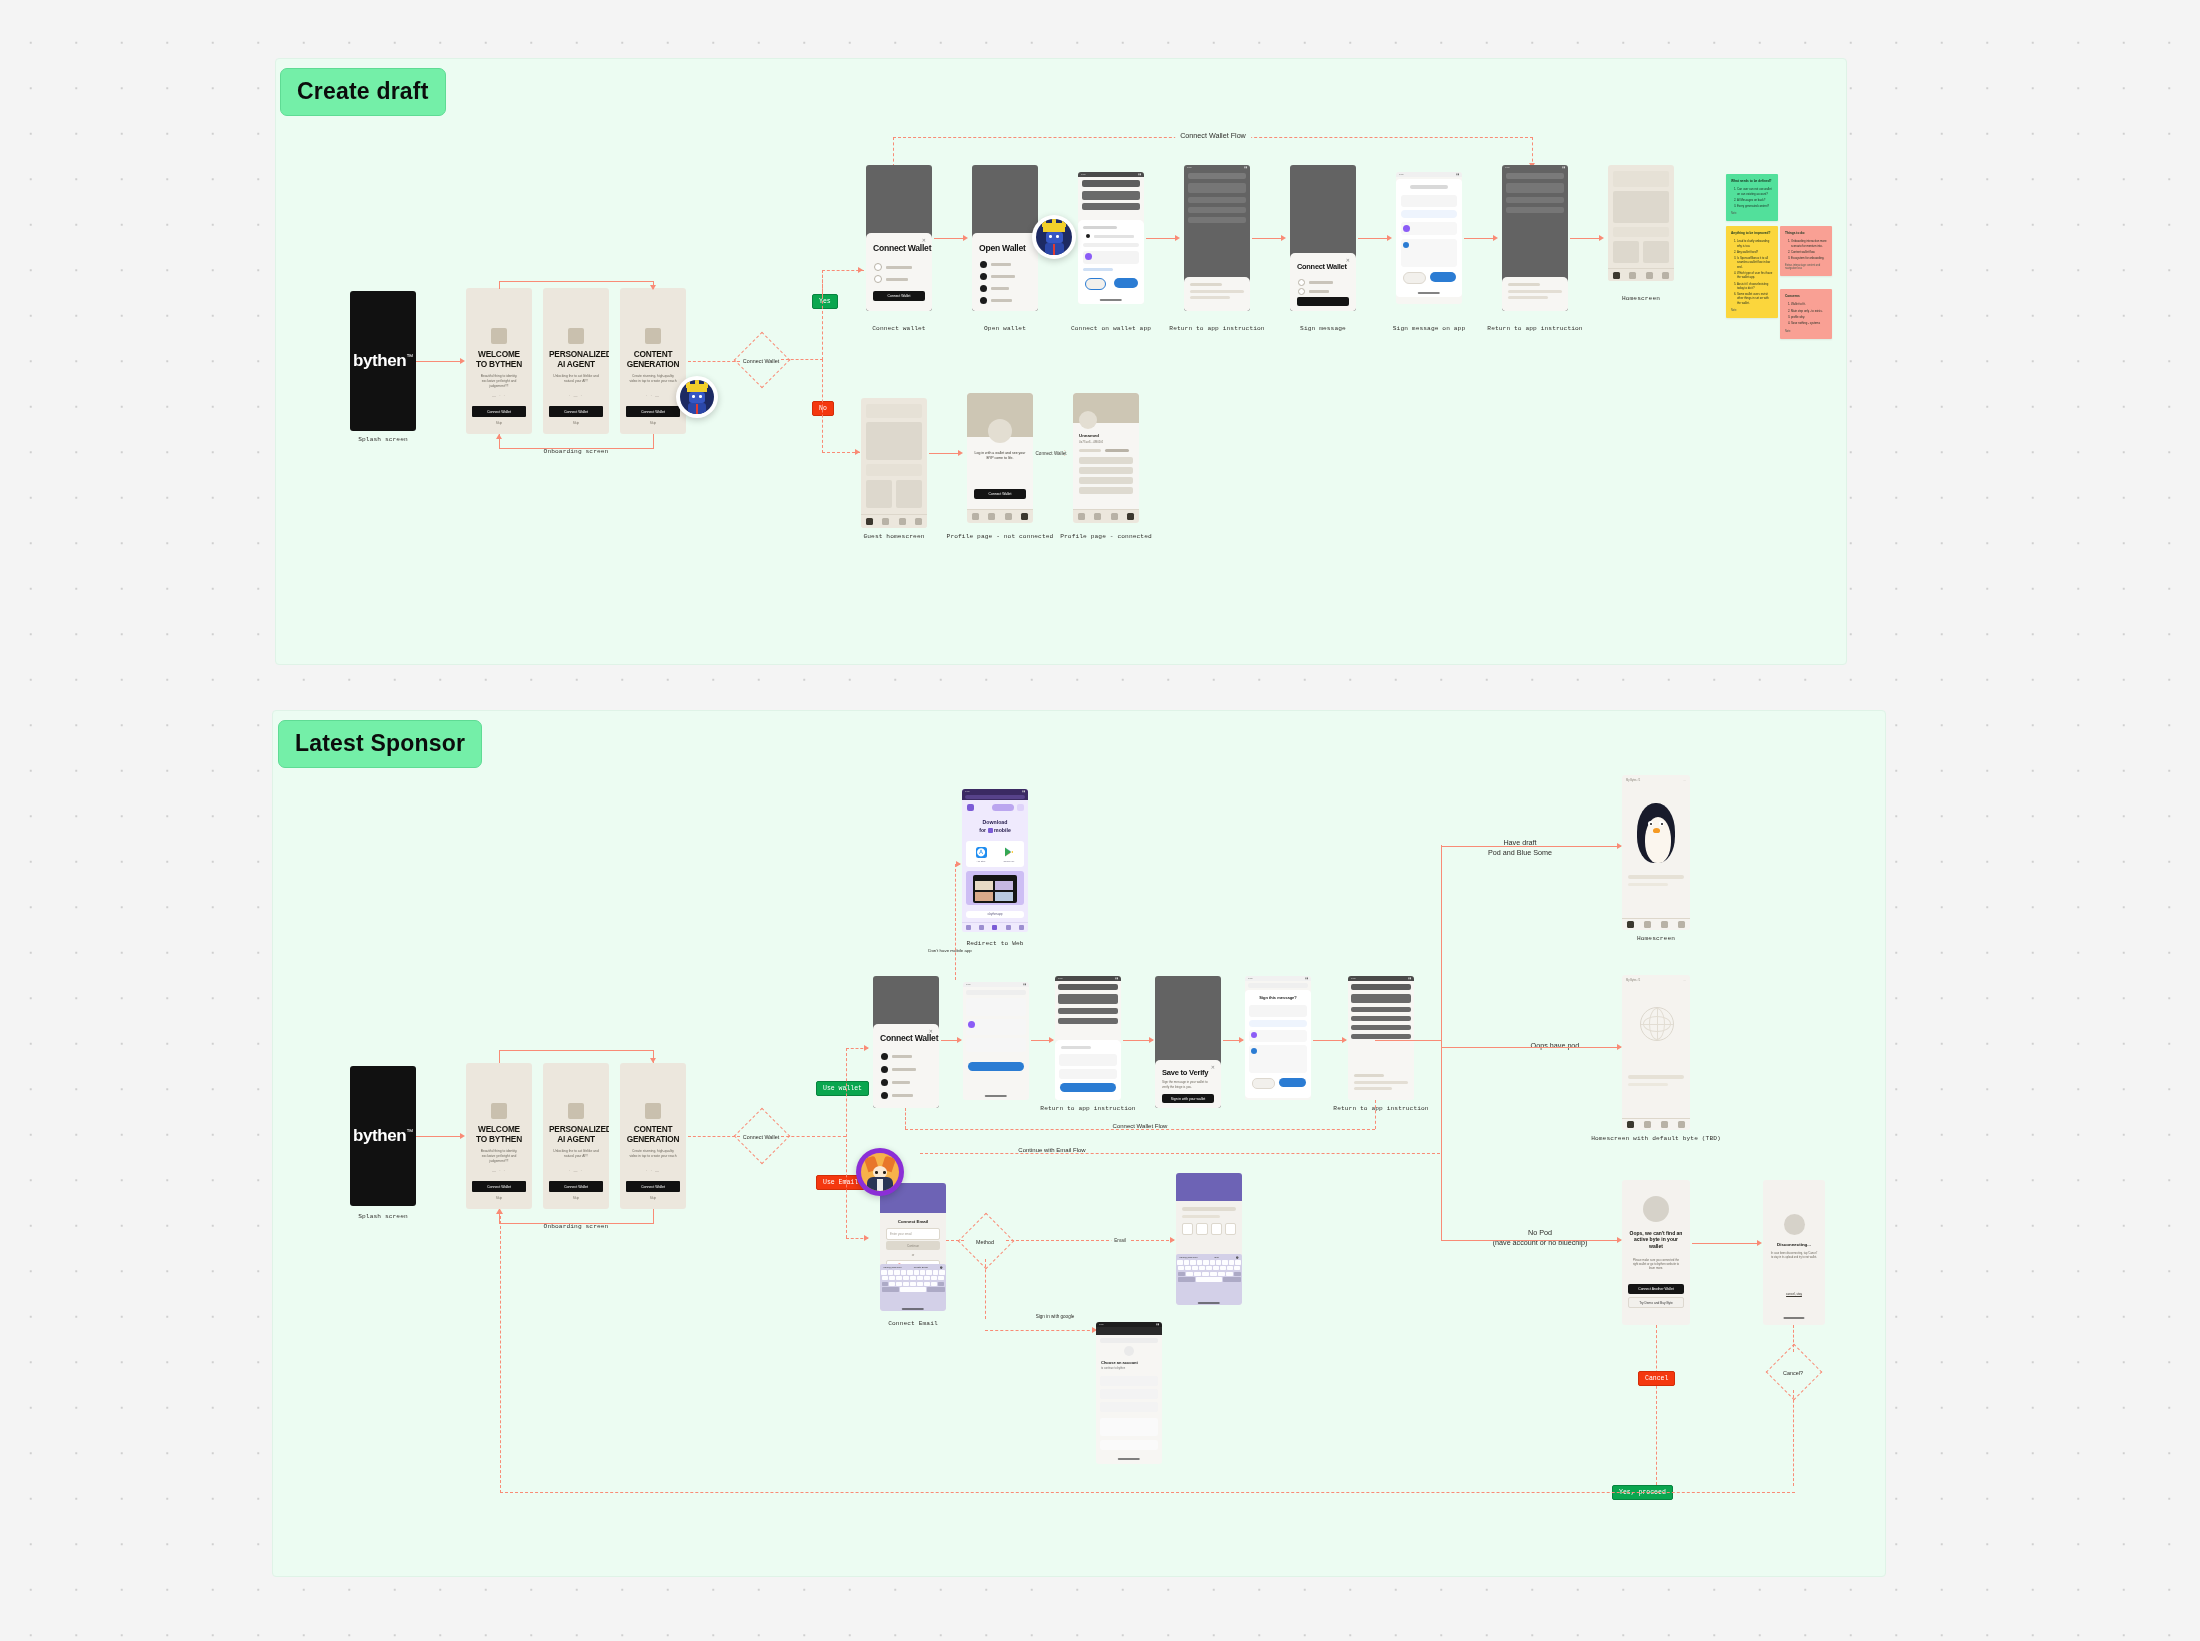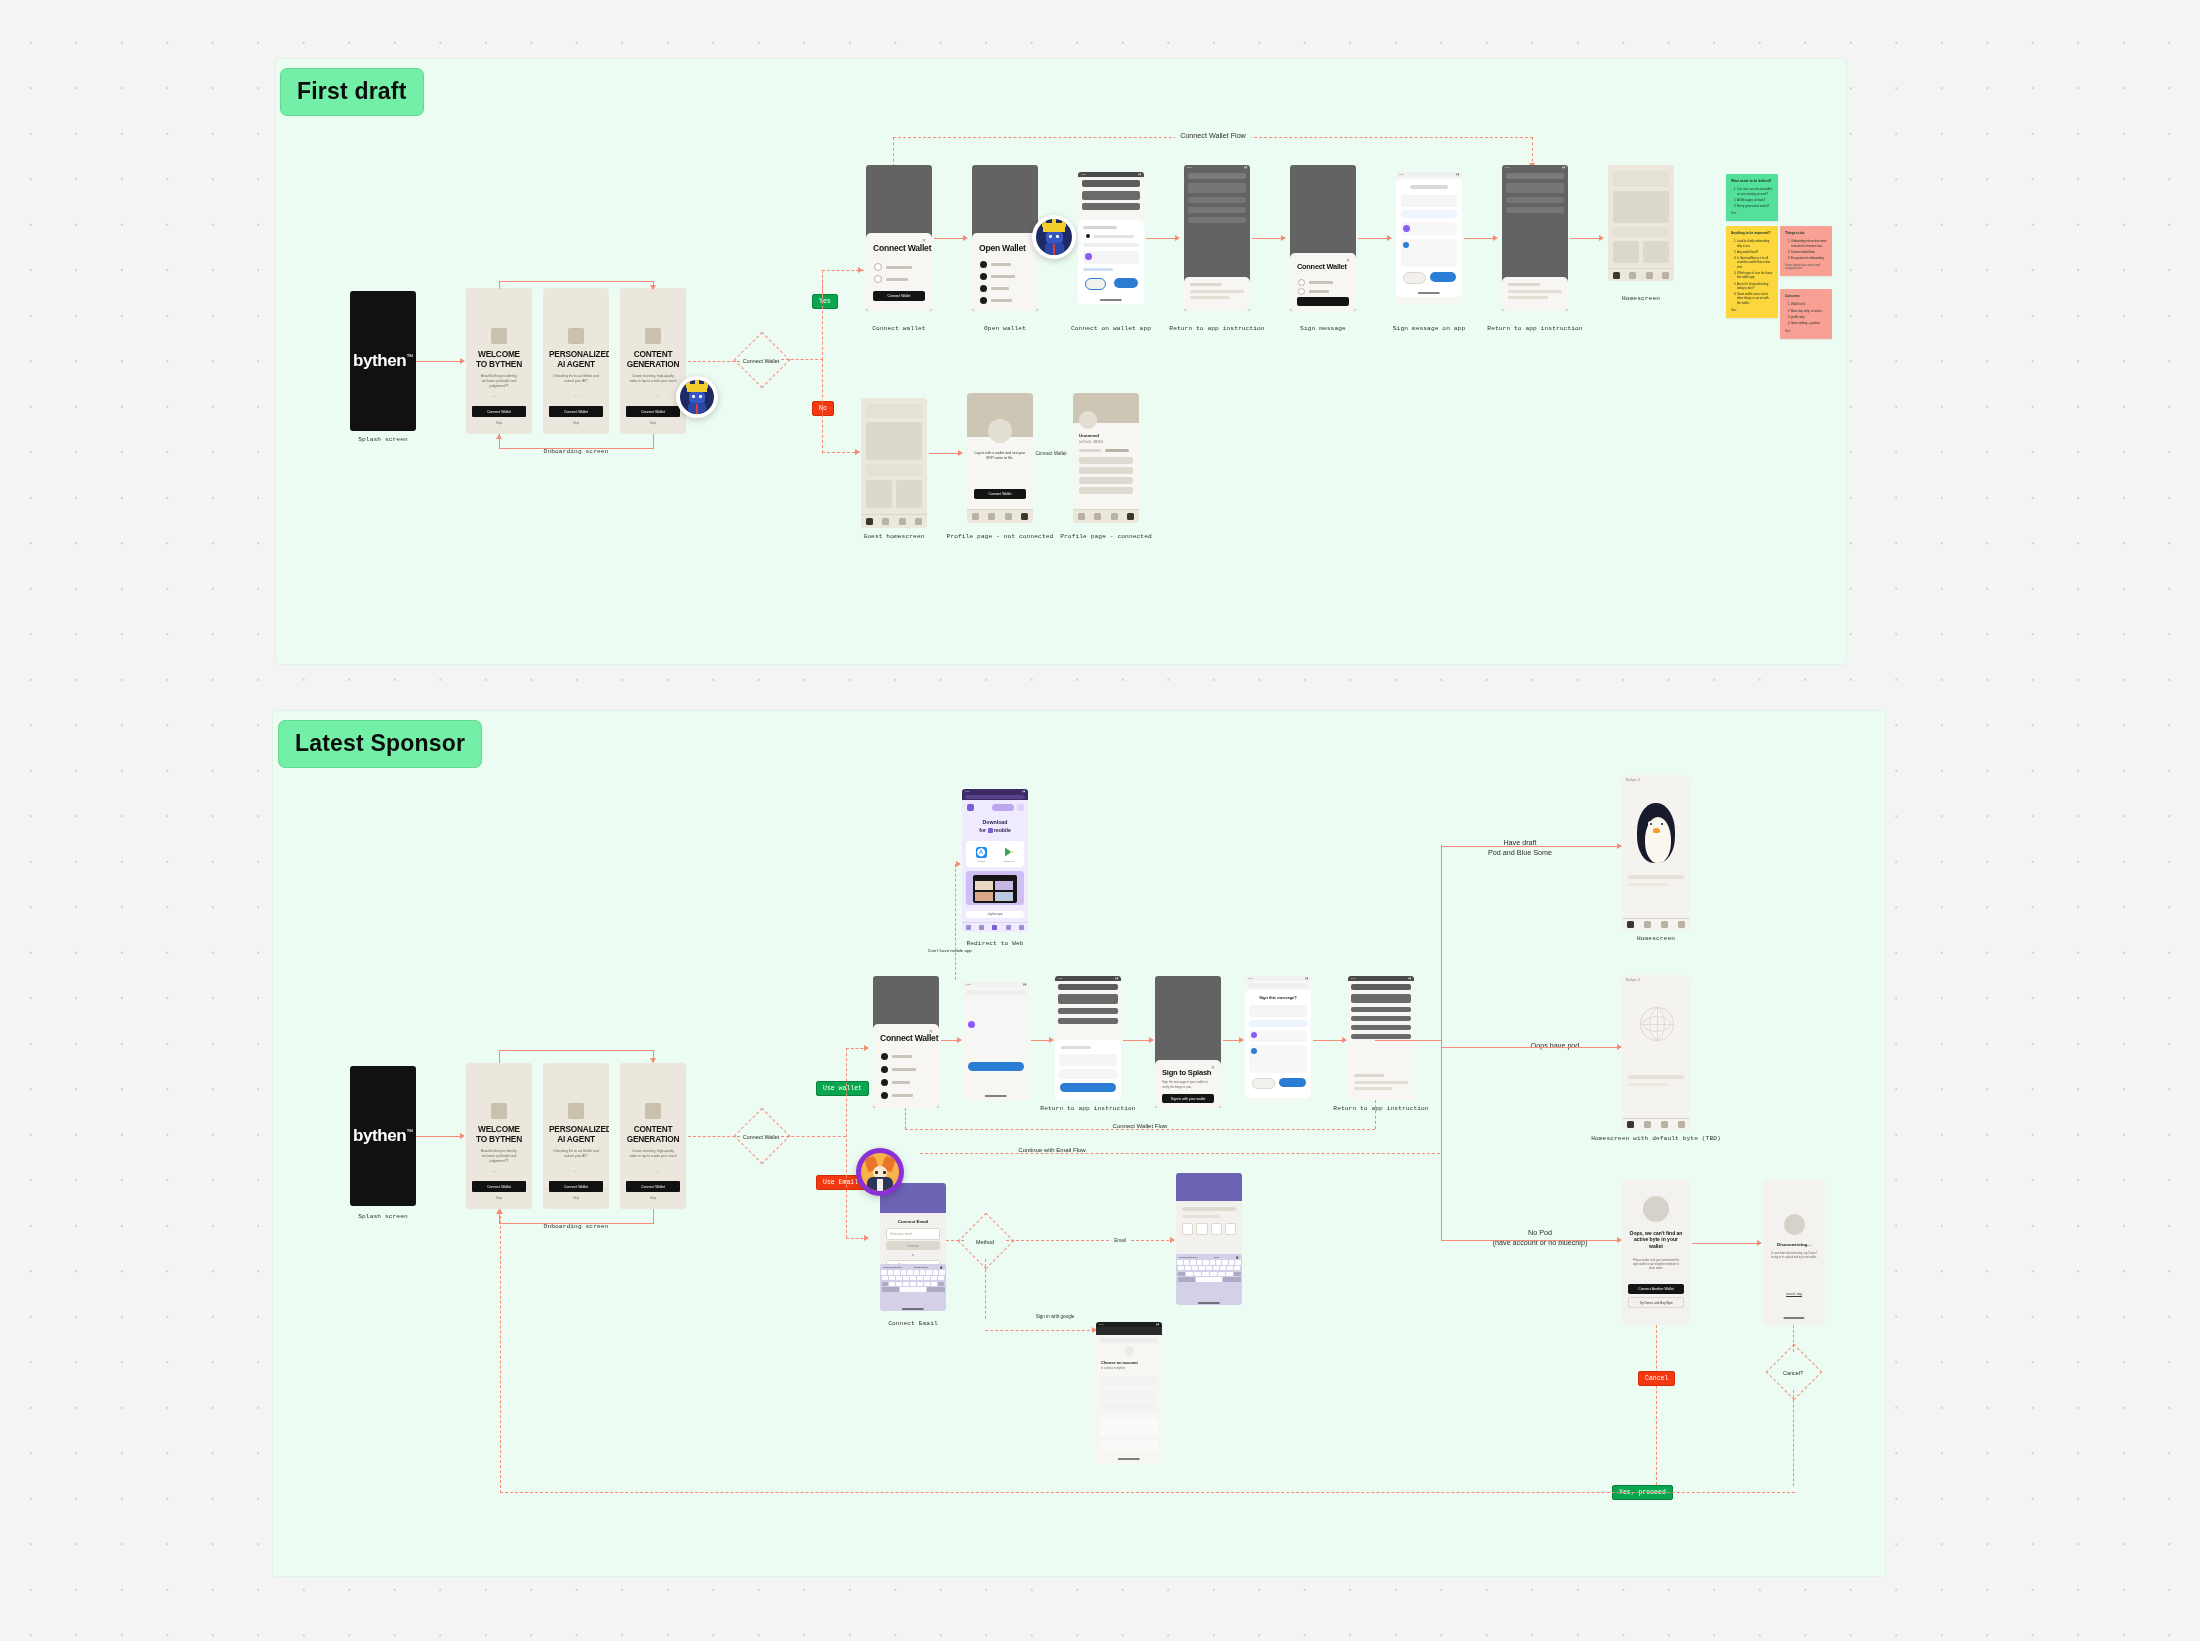--- a/index.html
+++ b/index.html
@@ -128,21 +128,21 @@
   .mini-lbl{font-size:2.4px;color:#6d6a80;}
   .statusbar{position:absolute;left:0;right:0;top:0;height:5px;display:flex;align-items:center;
        justify-content:space-between;padding:0 3px;font-size:2.4px;color:#e7e7e7;}
   .hand{position:absolute;left:50%;transform:translateX(-50%);height:1.6px;width:34%;
        background:#1d1d1d;border-radius:2px;opacity:.55;}
 </style>
 </head>
 <body>
 
 <div class="board" style="left:275px;top:58px;width:1570px;height:605px;"></div>
-<div class="board-title" style="left:280px;top:68px;">First draft</div>
+<div class="board-title" style="left:280px;top:68px;">Create draft</div>
 
 <div class="ph dark" style="left:350px;top:291px;width:66px;height:140px;">
   <div class="splash-logo">
     <span>bythen</span><sup>™</sup>
   </div>
 </div>
 <div class="cap" style="left:383px;top:436px;">Splash screen</div>
 
 <div class="ph" style="left:466px;top:288px;width:66px;height:146px;">
   <div class="ob-sq" style="top:40px;"></div>
@@ -664,21 +664,21 @@
     <div class="bar" style="left:6px;top:6px;width:30px;height:3px;background:#ddd;"></div>
     <div class="bar" style="left:4px;top:14px;right:4px;height:12px;background:#f5f5f5;border-radius:3px;"></div>
     <div class="bar" style="left:4px;top:29px;right:4px;height:10px;background:#f5f5f5;border-radius:3px;"></div>
     <div class="dkbtn" style="left:5px;right:5px;top:43px;height:9px;background:#2b7cd3;border-radius:5px;"></div>
   </div>
 </div>
 <div class="cap" style="left:1088px;top:1105px;">Return to app instruction</div>
 
 <div class="ph grey" style="left:1155px;top:976px;width:66px;height:132px;">
   <div class="sheet" style="height:48px;">
-    <div class="sheet-h" style="top:8px;font-size:7.6px;">Sign to Splash</div>
+    <div class="sheet-h" style="top:8px;font-size:7.6px;">Save to Verify</div>
     <div class="sheet-x" style="top:4px;">✕</div>
     <div style="position:absolute;left:7px;right:7px;top:20px;font-size:3px;color:#6d685e;line-height:1.5;">Sign the message in your wallet to verify the binge is you.</div>
     <div class="dkbtn" style="top:34px;height:9px;">Sign in with your wallet</div>
   </div>
 </div>
 
 <div class="ph white" style="left:1245px;top:976px;width:66px;height:124px;">
   <div class="statusbar" style="background:#f1f1f1;color:#555;">
       <span>9:41</span>
       <span>▮▮</span>

